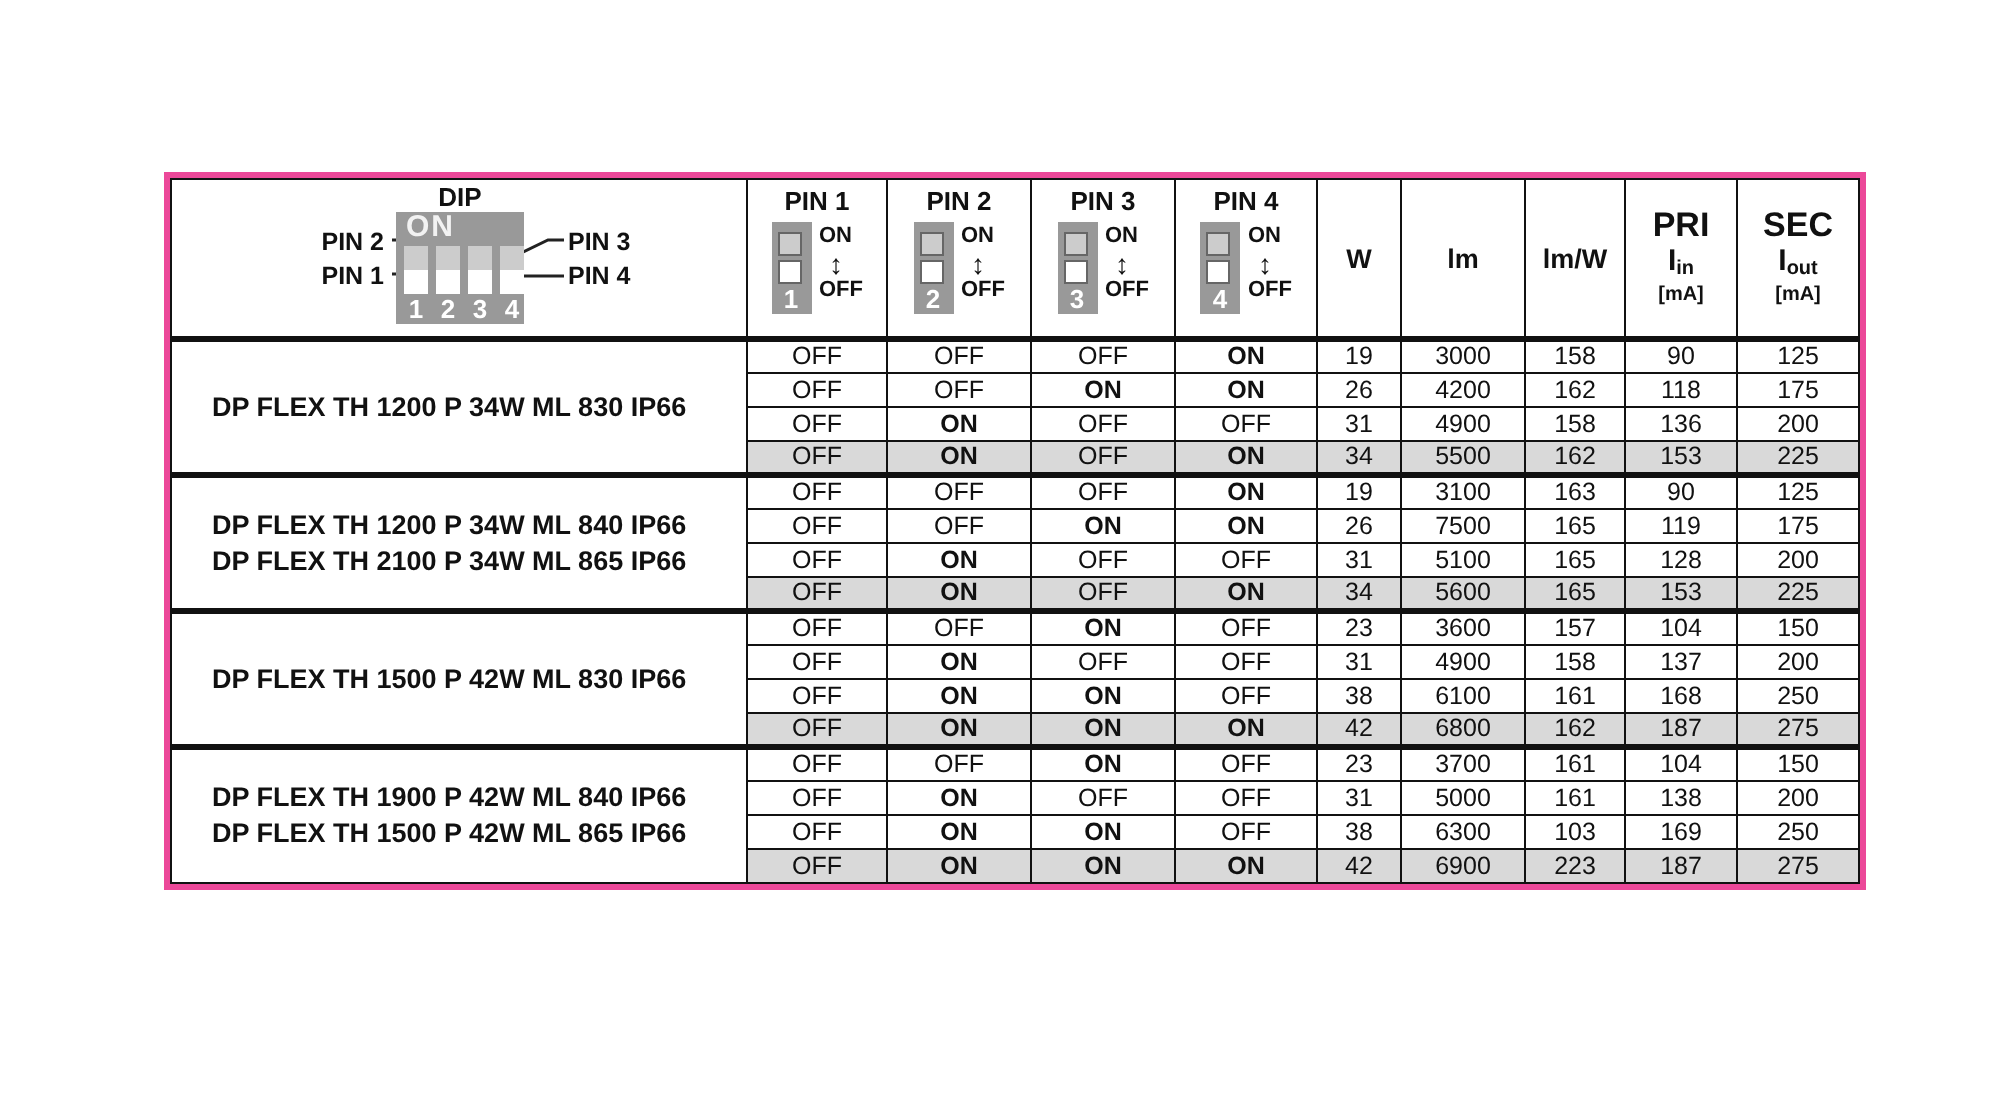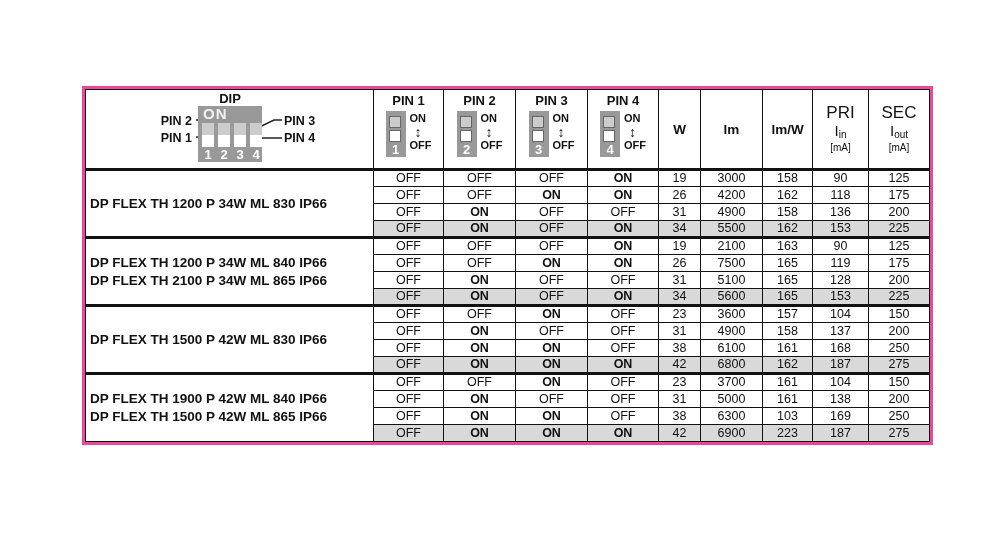--- a/index.html
+++ b/index.html
@@ -8,21 +8,21 @@
   .stage { position:relative; width:1000px; height:549px; background:#ffffff; overflow:hidden; }
 
   .table-wrap { position:absolute; left:82px; top:86px; border:3px solid #ec4899; background:#fff; }
   table { border-collapse:collapse; table-layout:fixed; width:844px; }
   th, td { border:1.5px solid #111; padding:0; text-align:center; vertical-align:middle; }
   thead th { border-bottom:3px solid #111; background:#fff; }
   tbody td { height:17px; font-size:12.5px; line-height:1; }
   tr.group-start td { border-top:3px solid #111; }
   tr.hl td { background:#d9d9d9; }
 
-  td.product { text-align:left; padding-left:4px; font-weight:bold; font-size:13.5px; background:#fff !important; }
+  td.product { text-align:left; padding-left:20px; font-weight:bold; font-size:13.5px; background:#fff !important; }
   td.product div { line-height:18px; white-space:nowrap; }
   td.pin-state.on { font-weight:bold; }
 
   
   th.product-head { height:78px; }
   .dip-diagram { position:relative; width:288px; height:78px; }
   .dip-title { position:absolute; left:0; right:0; top:1px; text-align:center; font-weight:bold; font-size:13px; }
   .dip-lines { position:absolute; left:0; top:0; width:288px; height:78px; }
   .dip-lines polyline { fill:none; stroke:#222; stroke-width:1.5; }
   .dip-box { position:absolute; left:112px; top:16px; width:64px; height:56px; background:#999999; }
@@ -46,21 +46,21 @@
   .switch-icon .k-top { position:absolute; left:3px; top:5px; border:1px solid #666; }
   .switch-icon .k-bot { position:absolute; left:3px; top:19px; border:1px solid #666; }
   .sw-num { position:absolute; left:0; right:0; bottom:0px; color:#fff; font-weight:bold; font-size:13px; text-align:center; }
   .pin-states { display:flex; flex-direction:column; align-items:flex-start; line-height:1; }
   .st-on, .st-off { font-weight:bold; font-size:11px; }
   .st-on { margin-top:2px; }
   .st-arrow { font-weight:bold; font-size:14px; margin:1px 0 1px 5px; }
 
   
   th.metric { font-weight:bold; font-size:13.5px; }
-  th.cur { font-weight:normal; }
+  th.cur { font-weight:bold; }
   .cur-title { font-size:17px; line-height:19px; }
   .cur-sym { font-size:15px; line-height:17px; }
   .cur-sym .sub { font-size:10px; position:relative; top:2px;margin-top:20px; }
   .cur-unit { font-size:10px; line-height:14px; }
 </style>
 </head>
 <body>
 
 <div class="stage">
   <div class="table-wrap">
@@ -252,21 +252,21 @@
           <tr class="group-start">
             <td rowspan="4" class="product">
               <div>DP FLEX TH 1200 P 34W ML 840 IP66</div>
               <div>DP FLEX TH 2100 P 34W ML 865 IP66</div>
             </td>
             <td class="pin-state off">OFF</td>
             <td class="pin-state off">OFF</td>
             <td class="pin-state off">OFF</td>
             <td class="pin-state on">ON</td>
             <td class="num">19</td>
-            <td class="num">2100</td>
+            <td class="num">3100</td>
             <td class="num">163</td>
             <td class="num">90</td>
             <td class="num">125</td>
           </tr>
           <tr>
             <td class="pin-state off">OFF</td>
             <td class="pin-state off">OFF</td>
             <td class="pin-state on">ON</td>
             <td class="pin-state on">ON</td>
             <td class="num">26</td>

